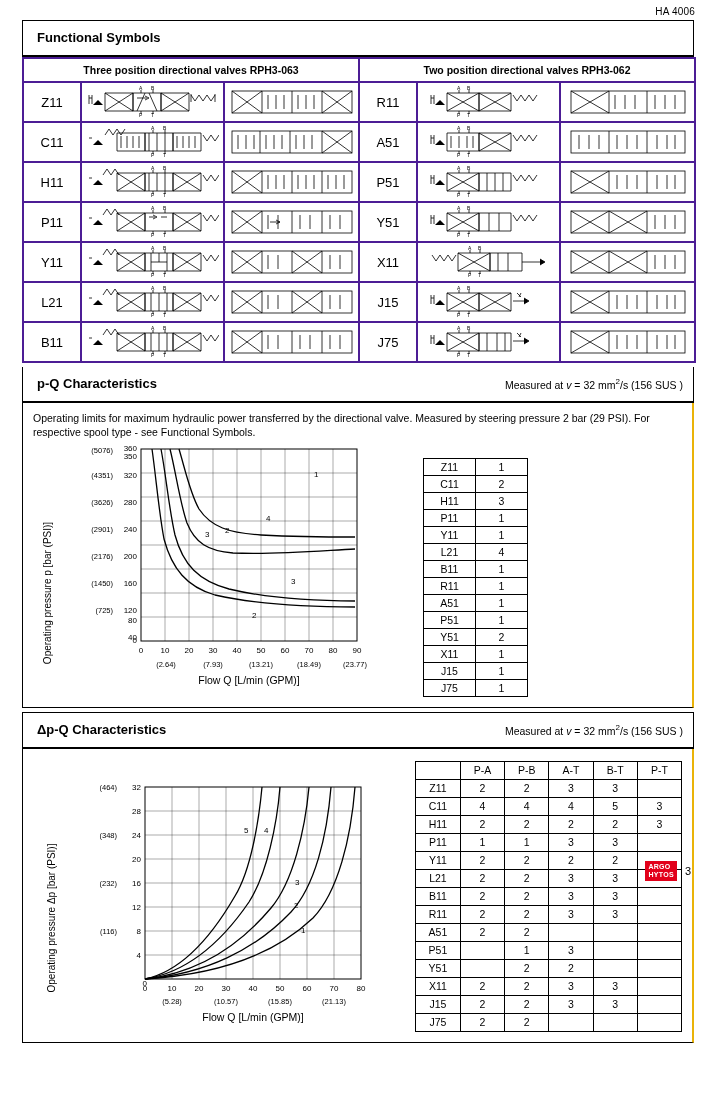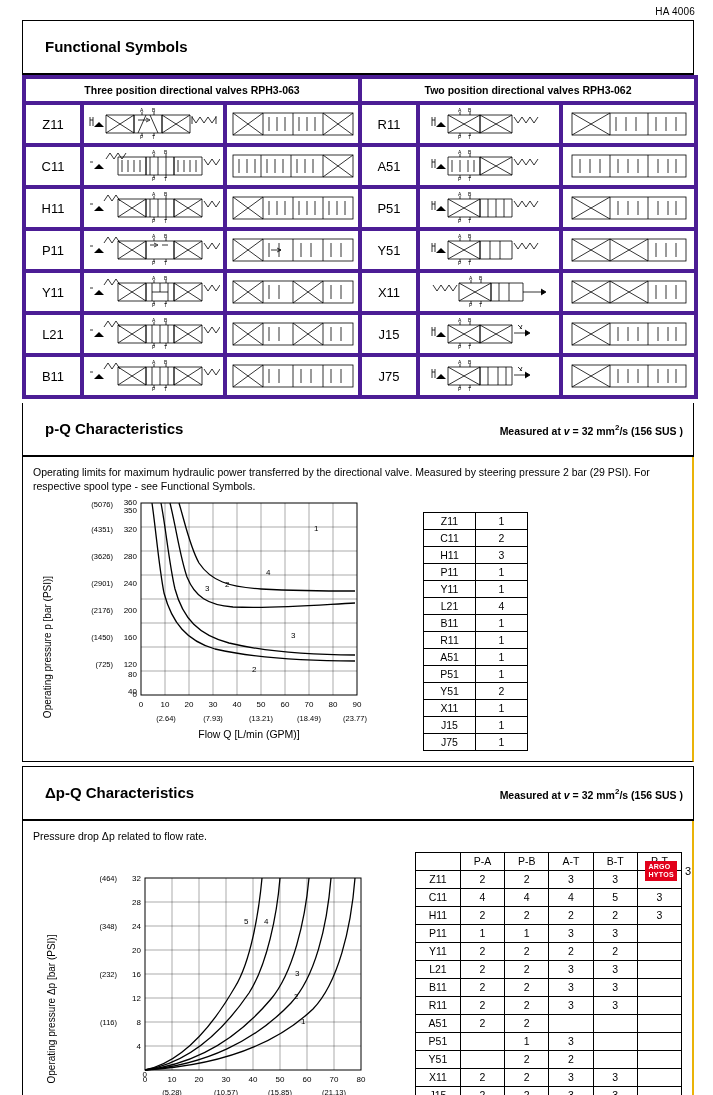--- a/index.html
+++ b/index.html
@@ -34,38 +34,38 @@
   .sec-head {
     border: 1px solid #000;
     border-bottom: 2px solid #000;
     padding: 5px 10px 6px 10px;
     display: flex;
     align-items: baseline;
     justify-content: space-between;
     background: #fff;
   }
   .sec-head h2 {
-    margin: 12px;
-    font-size: 15px;
+    margin: 4px;
+    font-size: 13px;
     font-weight: bold;
   }
   .sec-head .meas {
     font-size: 10.5px;
-    font-weight: bold;
+    font-weight: normal;
   }
   .meas sup { font-size: 8px; }
 
   
   table.fs {
     border-collapse: collapse;
     width: 100%;
     table-layout: fixed;
   }
   table.fs td, table.fs th {
-    border: 4px solid #4c1d95;
+    border: 2px solid #4c1d95;
     text-align: center;
     vertical-align: middle;
   }
   table.fs .grp {
     font-size: 10.5px;
     font-weight: bold;
     padding: 5px 2px;
   }
   table.fs .colhead {
     font-size: 10.5px;
@@ -819,21 +819,20 @@
     </div>
 
     <div class="sec-head" style="margin-top:4px;">
       <h2>Δp-Q Characteristics</h2>
       <span class="meas">
         <span>Measured at </span><span style="font-style:italic">v</span><span> = 32 mm</span><sup>2</sup><span>/s (156 SUS )</span>
       </span>
     </div>
 
     <div class="pq-box">
-      <div class="pq-desc">Pressure drop Δp related to flow rate.</div>
 
       <div class="pq-body">
         <div class="chart-col">
           <svg width="360" height="250" viewBox="0 0 360 250">
             <text x="22" y="140" font-size="10" transform="rotate(-90 22 140)" text-anchor="middle">Operating pressure Δp [bar (PSI)]</text>
             <g font-size="7.5" text-anchor="end">
               <text x="84" y="12">(464)</text>
               <text x="84" y="60">(348)</text>
               <text x="84" y="108">(232)</text>
               <text x="84" y="156">(116)</text>

